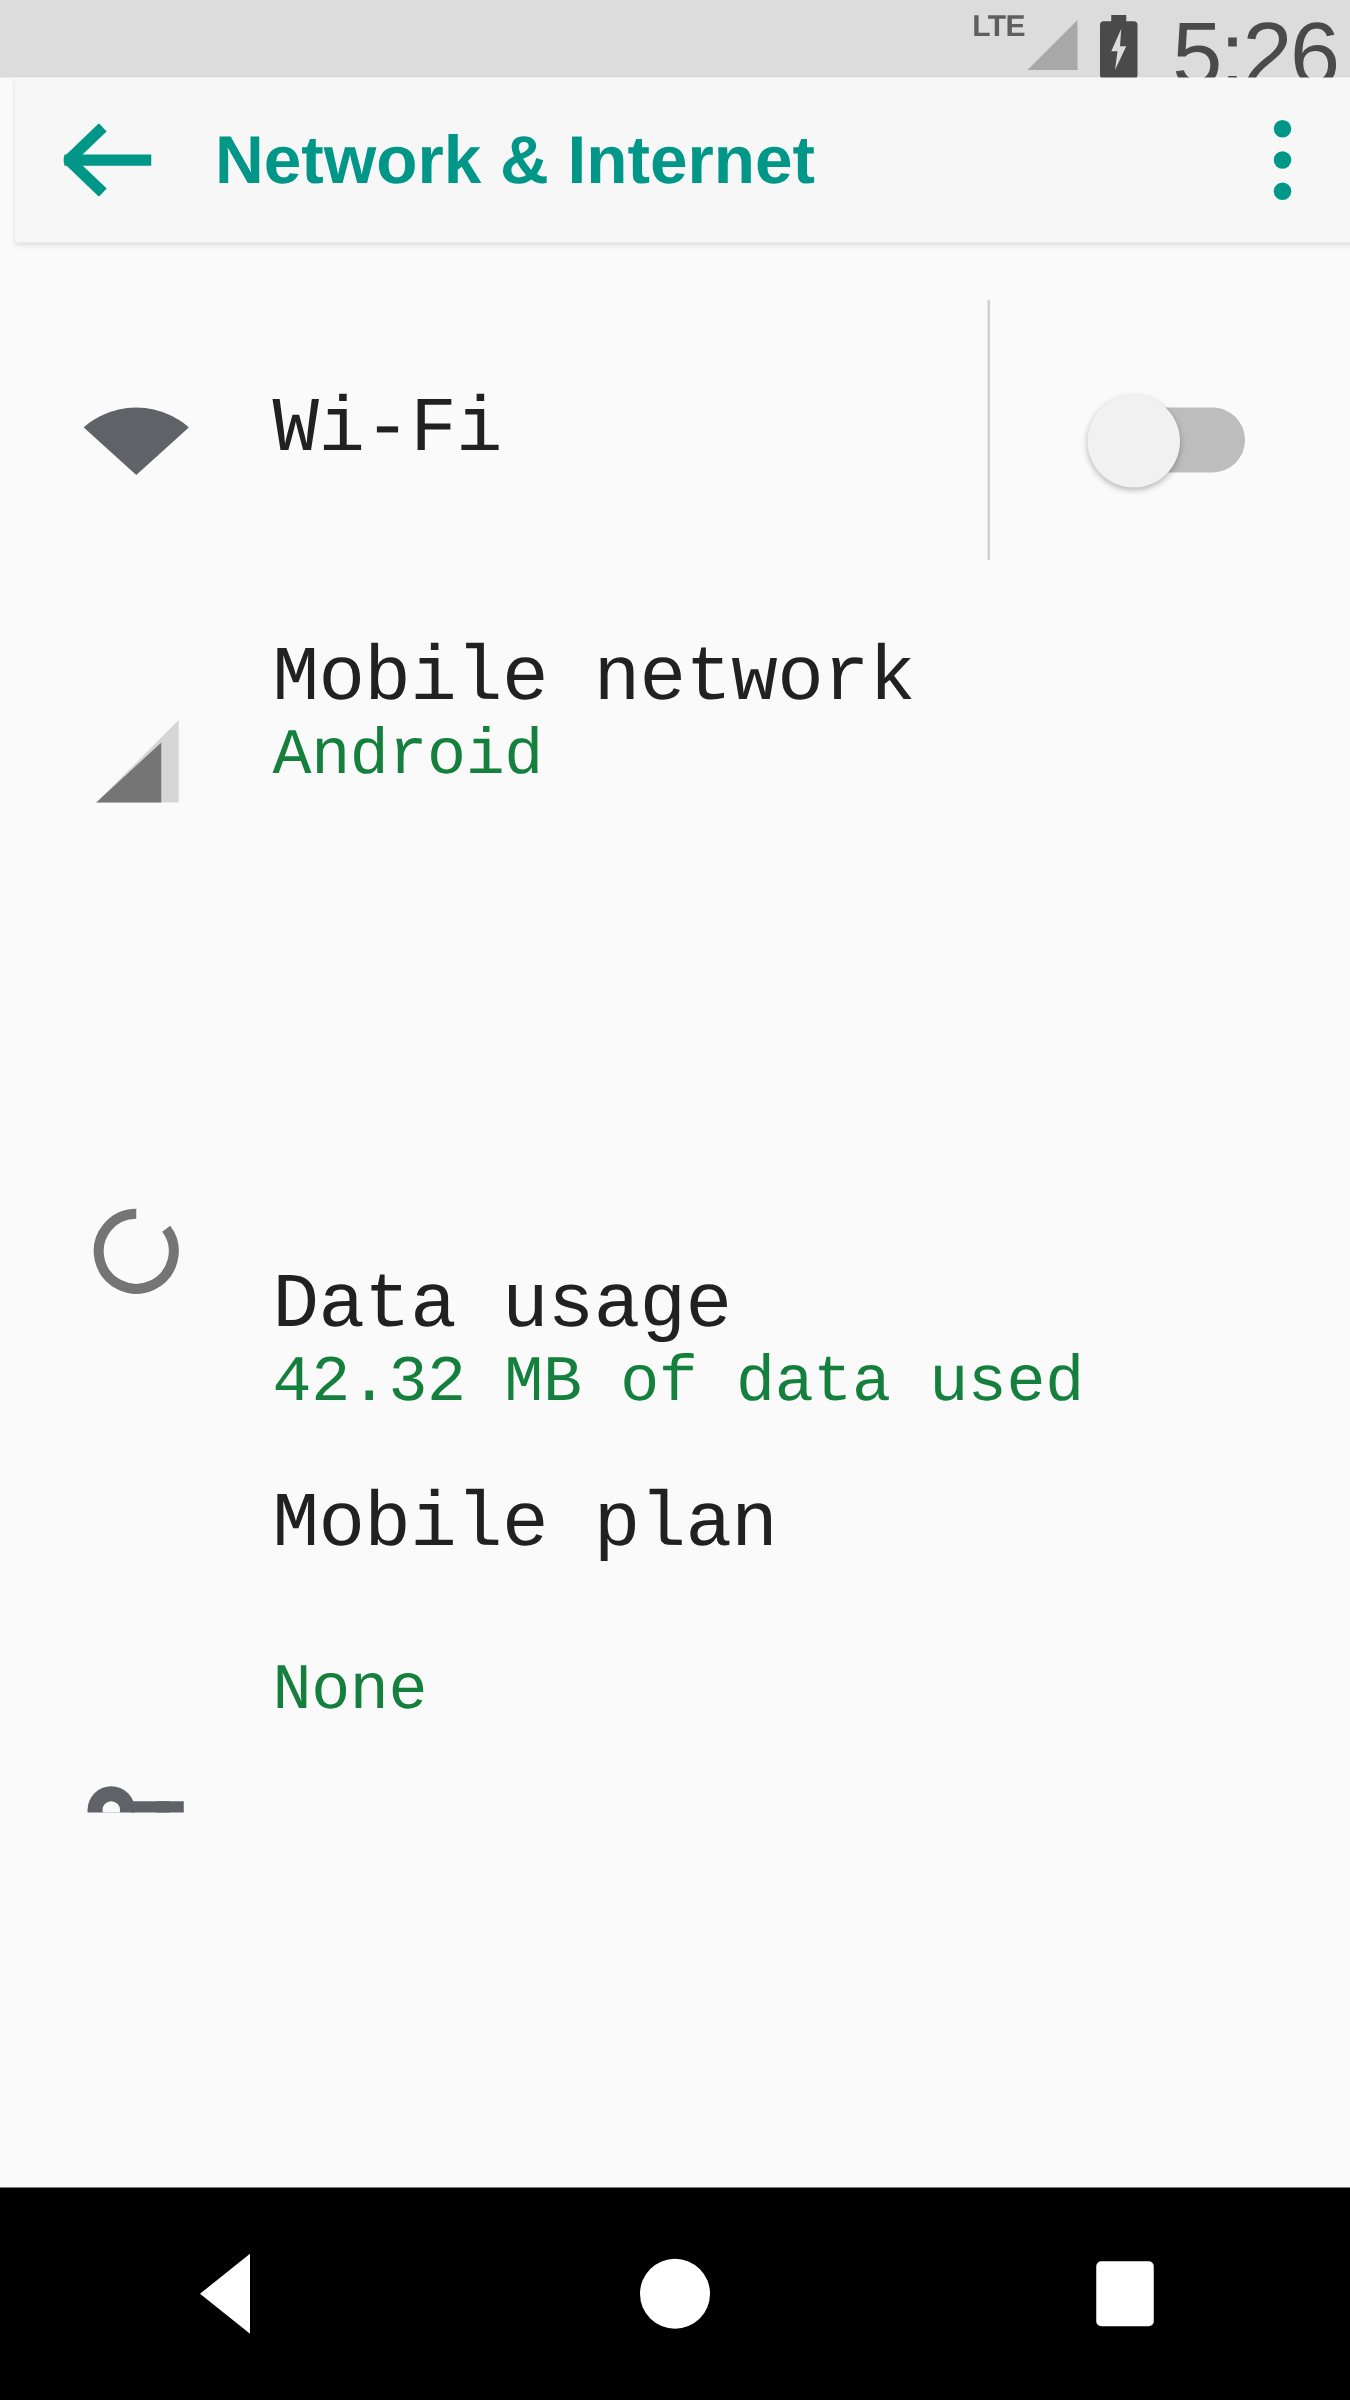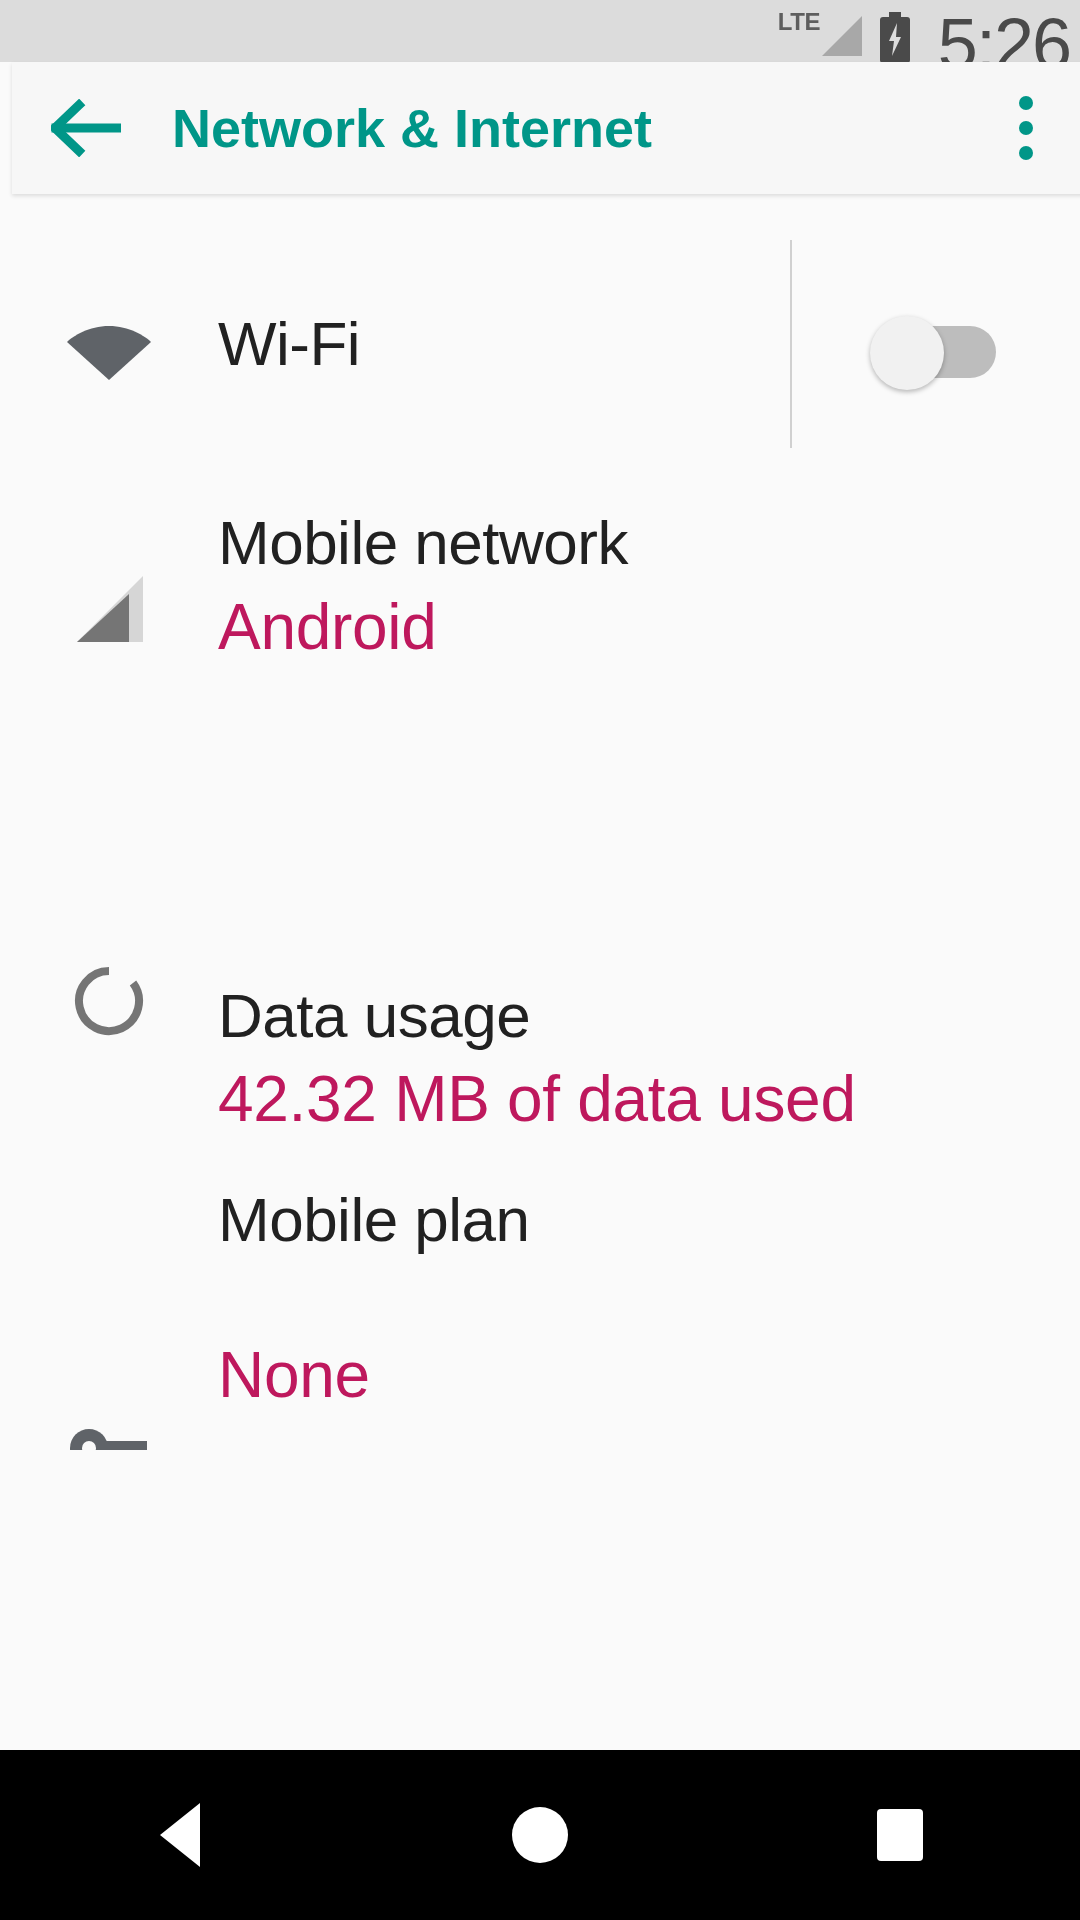--- a/index.html
+++ b/index.html
@@ -133,32 +133,32 @@
   .row-icon {
     width: 218px;
     min-width: 218px;
     display: flex;
     align-items: center;
     justify-content: center;
   }
   .row-text {
     flex: 1;
     padding-right: 30px;
+    font-family: Liberation Mono, monospace;
   }
   .row-title {
     font-size: 62px;
     color: #212121;
     line-height: 1.06;
     letter-spacing: -0.5px;
   }
   .row-sub {
-    font-size: 64px;
-    color: #be185d;
+    font-size: 52px;
+    color: #15803d;
     line-height: 1.12;
-    margin-top: 16px;
     letter-spacing: -0.3px;
   }
 
   
   .row-wifi { height: 300px; }
   .wifi-right {
     position: absolute;
     right: 0; top: 0;
     height: 300px;
     width: 290px;

